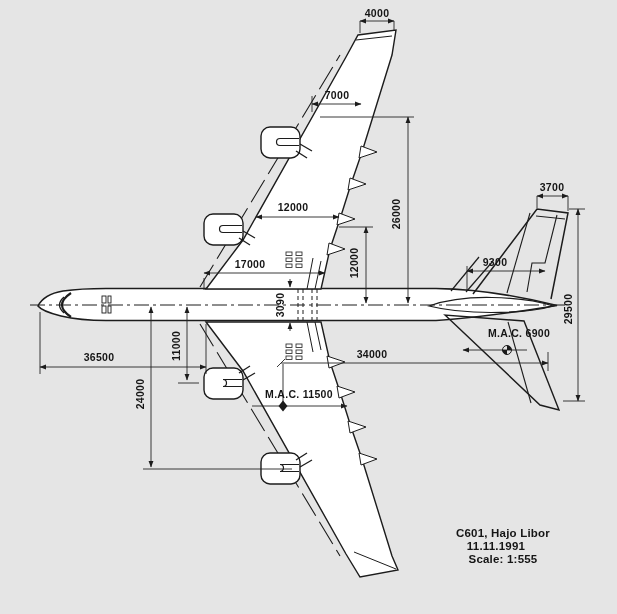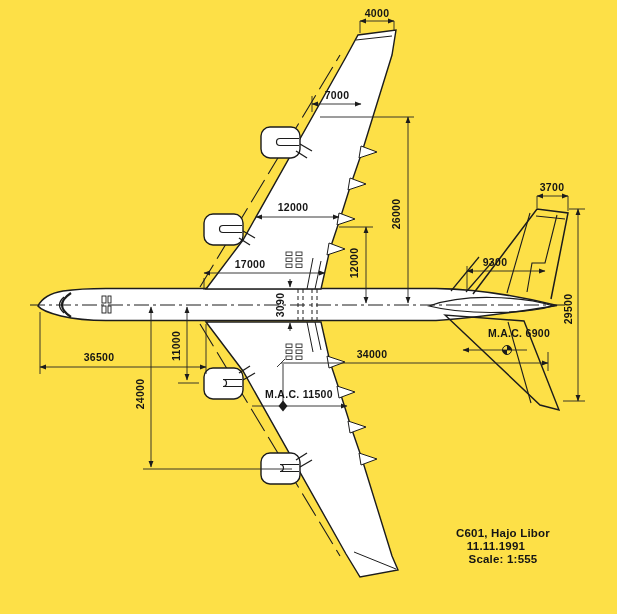--- a/index.html
+++ b/index.html
@@ -1,16 +1,16 @@
 <!DOCTYPE html>
 <html><head>
 <meta charset="utf-8">
 <style>
   html,body{margin:0;padding:0;background:#ffffff;}
-  .canvas{width:617px;height:614px;background:#fde047;position:relative;overflow:hidden;}
+  .canvas{width:617px;height:614px;background:#e5e5e5;position:relative;overflow:hidden;}
   svg{display:block;}
   svg text{font-family:"Liberation Sans","DejaVu Sans",sans-serif;font-weight:700;fill:#151515;}
   .dim{font-size:10.5px;letter-spacing:.3px;}
   .tb{font-size:11.5px;letter-spacing:.2px;}
   .geo{stroke:#1c1c1c;fill:none;}
   .geow{stroke:#1c1c1c;fill:#ffffff;}
   .dl{stroke:#242424;stroke-width:.9;fill:none;}
 </style>
 </head>
 <body>

